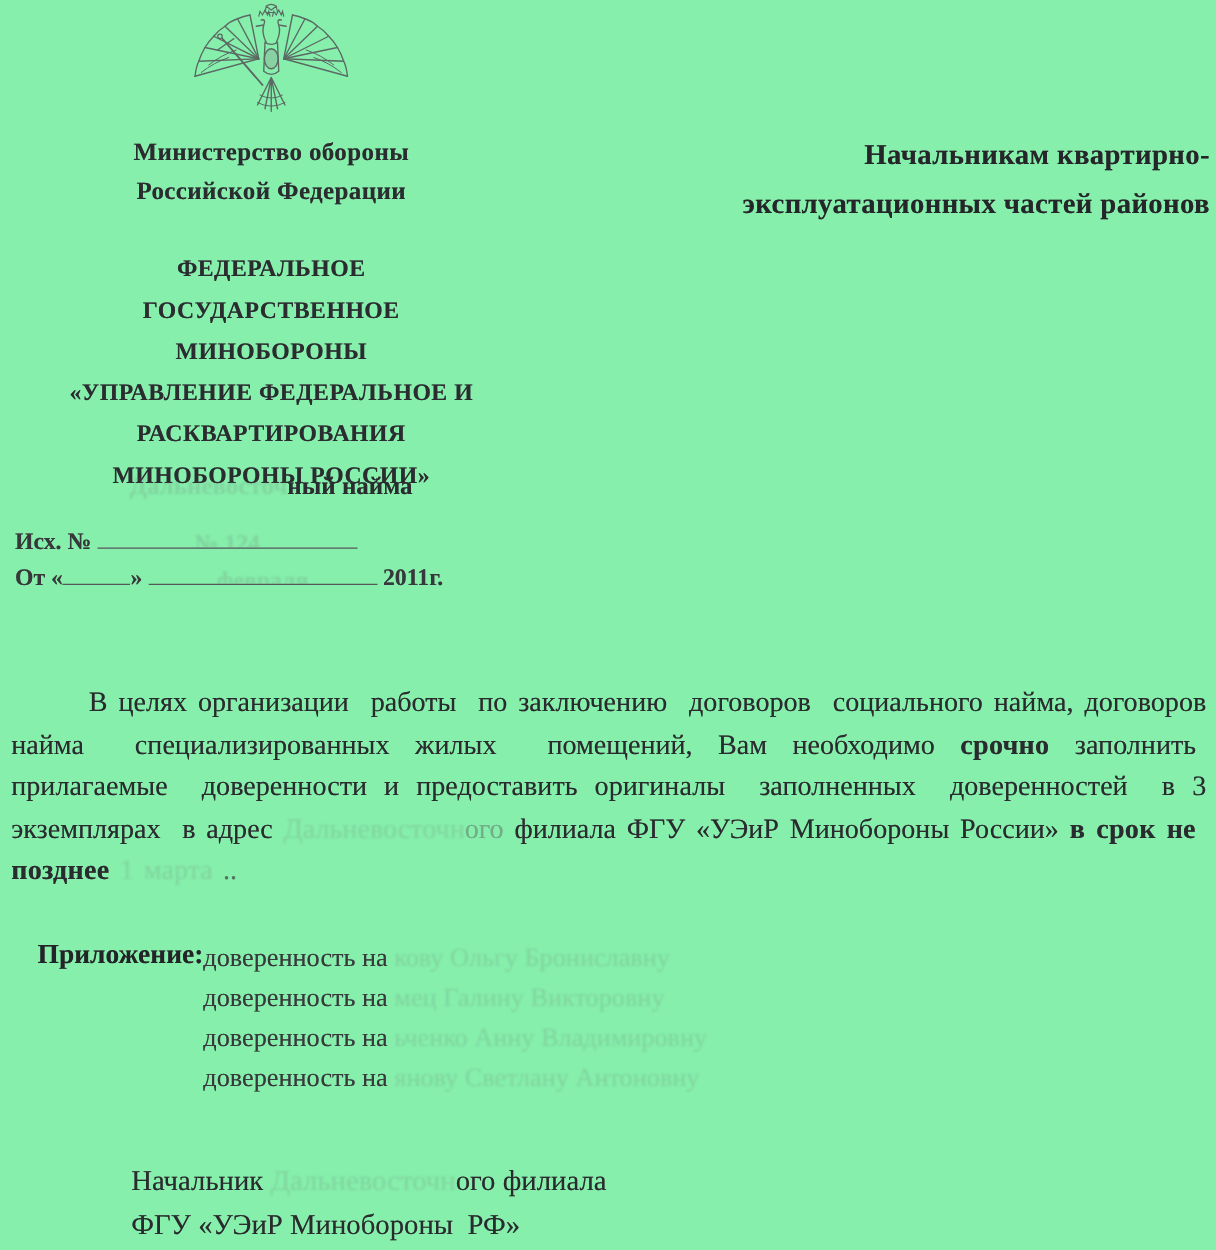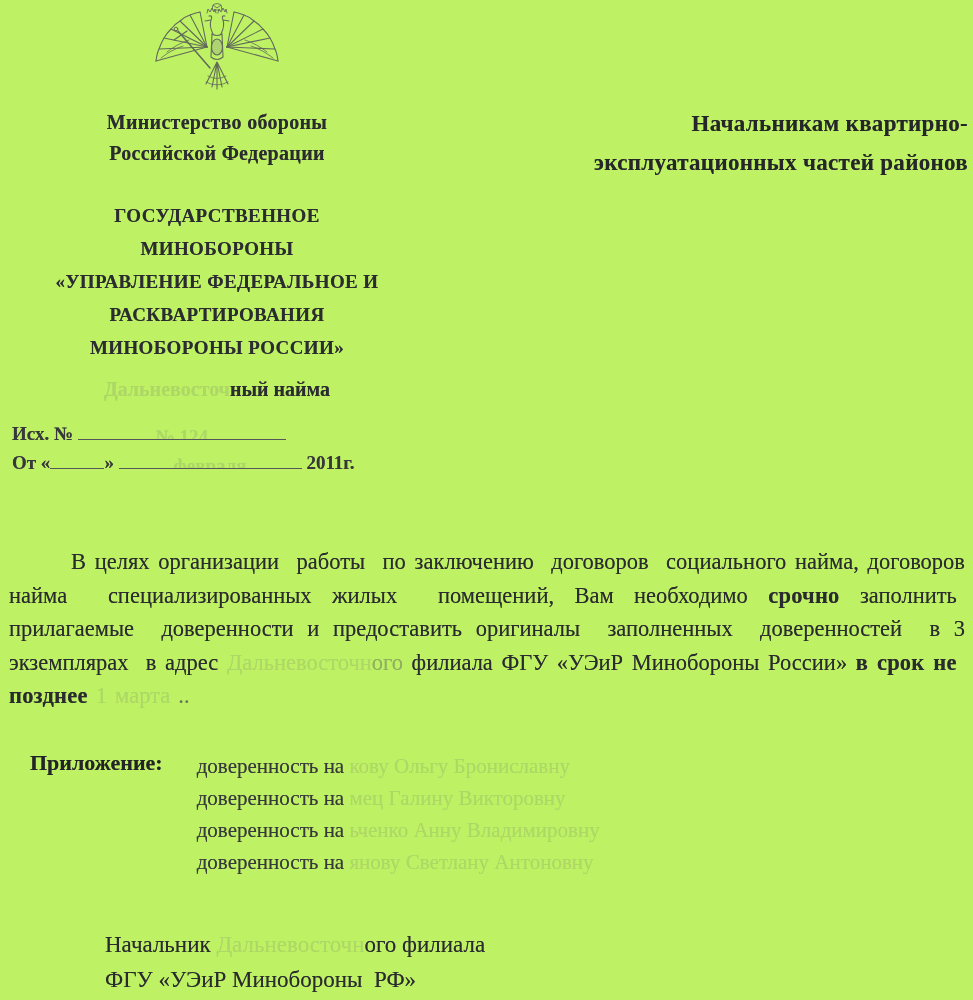--- a/index.html
+++ b/index.html
@@ -1,18 +1,18 @@
 <!DOCTYPE html>
 <html><head>
 <meta charset="utf-8">
 <style>
   html,body{margin:0;padding:0;background:#e8e8e8;}
   .page{
     position:relative;width:973px;height:1000px;margin:0 auto;
-    background:#bef264;overflow:hidden;
+    background:#86efac;overflow:hidden;
     font-family:"Liberation Serif",serif;color:#232427;
   }
   .scan-text{text-shadow:0 0 .5px rgba(45,45,48,.55);}
   .leftcol{position:absolute;left:0;top:0;width:434px;text-align:center;}
   .emblem-wrap{position:absolute;left:50%;top:2px;transform:translateX(-50%);}
   .ministry{position:absolute;left:0;top:107px;width:100%;
     font-weight:bold;font-size:20px;line-height:31px;color:#2b2c30;letter-spacing:.3px;}
   .org{position:absolute;left:0;top:199px;width:100%;
     font-weight:bold;font-size:19px;line-height:33px;letter-spacing:.4px;color:#2b2c30;}
   .branch{position:absolute;left:0;top:378px;width:100%;
@@ -27,21 +27,21 @@
   .erased{color:#6f7572;opacity:.20;filter:blur(.7px);margin-top:28px;}
   .erased-mid{color:#5c615f;opacity:.45;filter:blur(.4px);}
   .dots-gray{color:#4a4d50;opacity:.75;}
   .addressee{position:absolute;right:5px;top:104px;width:560px;text-align:right;
     font-weight:bold;font-size:23px;line-height:39px;letter-spacing:.3px;color:#252629;}
   .body-par{position:absolute;left:9px;top:545px;width:956px;
     font-size:22.5px;line-height:33.5px;text-align:justify;text-indent:62px;
     word-spacing:2.5px;color:#2a2b2e;}
   .body-par b{letter-spacing:.2px;}
   .attach{position:absolute;left:30px;top:750px;display:flex;align-items:flex-start;}
-  .attach-label{font-weight:bold;font-size:22px;color:#232427;margin-right:34px;white-space:nowrap;}
+  .attach-label{font-weight:bold;font-size:22px;color:#232427;white-space:nowrap;}
   .attach-items{font-size:21px;line-height:32px;text-align:left;color:#38393c;}
   .sig{position:absolute;left:105px;top:927px;font-size:23px;line-height:35px;color:#2a2b2e;}
   .eagle{display:block;}
 </style>
 </head>
 <body>
 
 <div class="page scan-text">
 
   <div class="leftcol">
@@ -93,20 +93,21 @@
         <circle cx="25" cy="27" r="1.8" stroke-width="1"></circle>
       </svg>
     </div>
 
     <div class="ministry">
       <div>Министерство обороны</div>
       <div>Российской Федерации</div>
     </div>
 
     <div class="org">
+      <div>ФЕДЕРАЛЬНОЕ</div>
       <div>ГОСУДАРСТВЕННОЕ</div>
       <div>МИНОБОРОНЫ</div>
       <div>«УПРАВЛЕНИЕ ФЕДЕРАЛЬНОЕ И</div>
       <div>РАСКВАРТИРОВАНИЯ</div>
       <div>МИНОБОРОНЫ РОССИИ»</div>
     </div>
 
     <div class="branch"><span class="erased">Дальневосточ</span><span>ный найма</span></div>
 
     <div class="refs">

